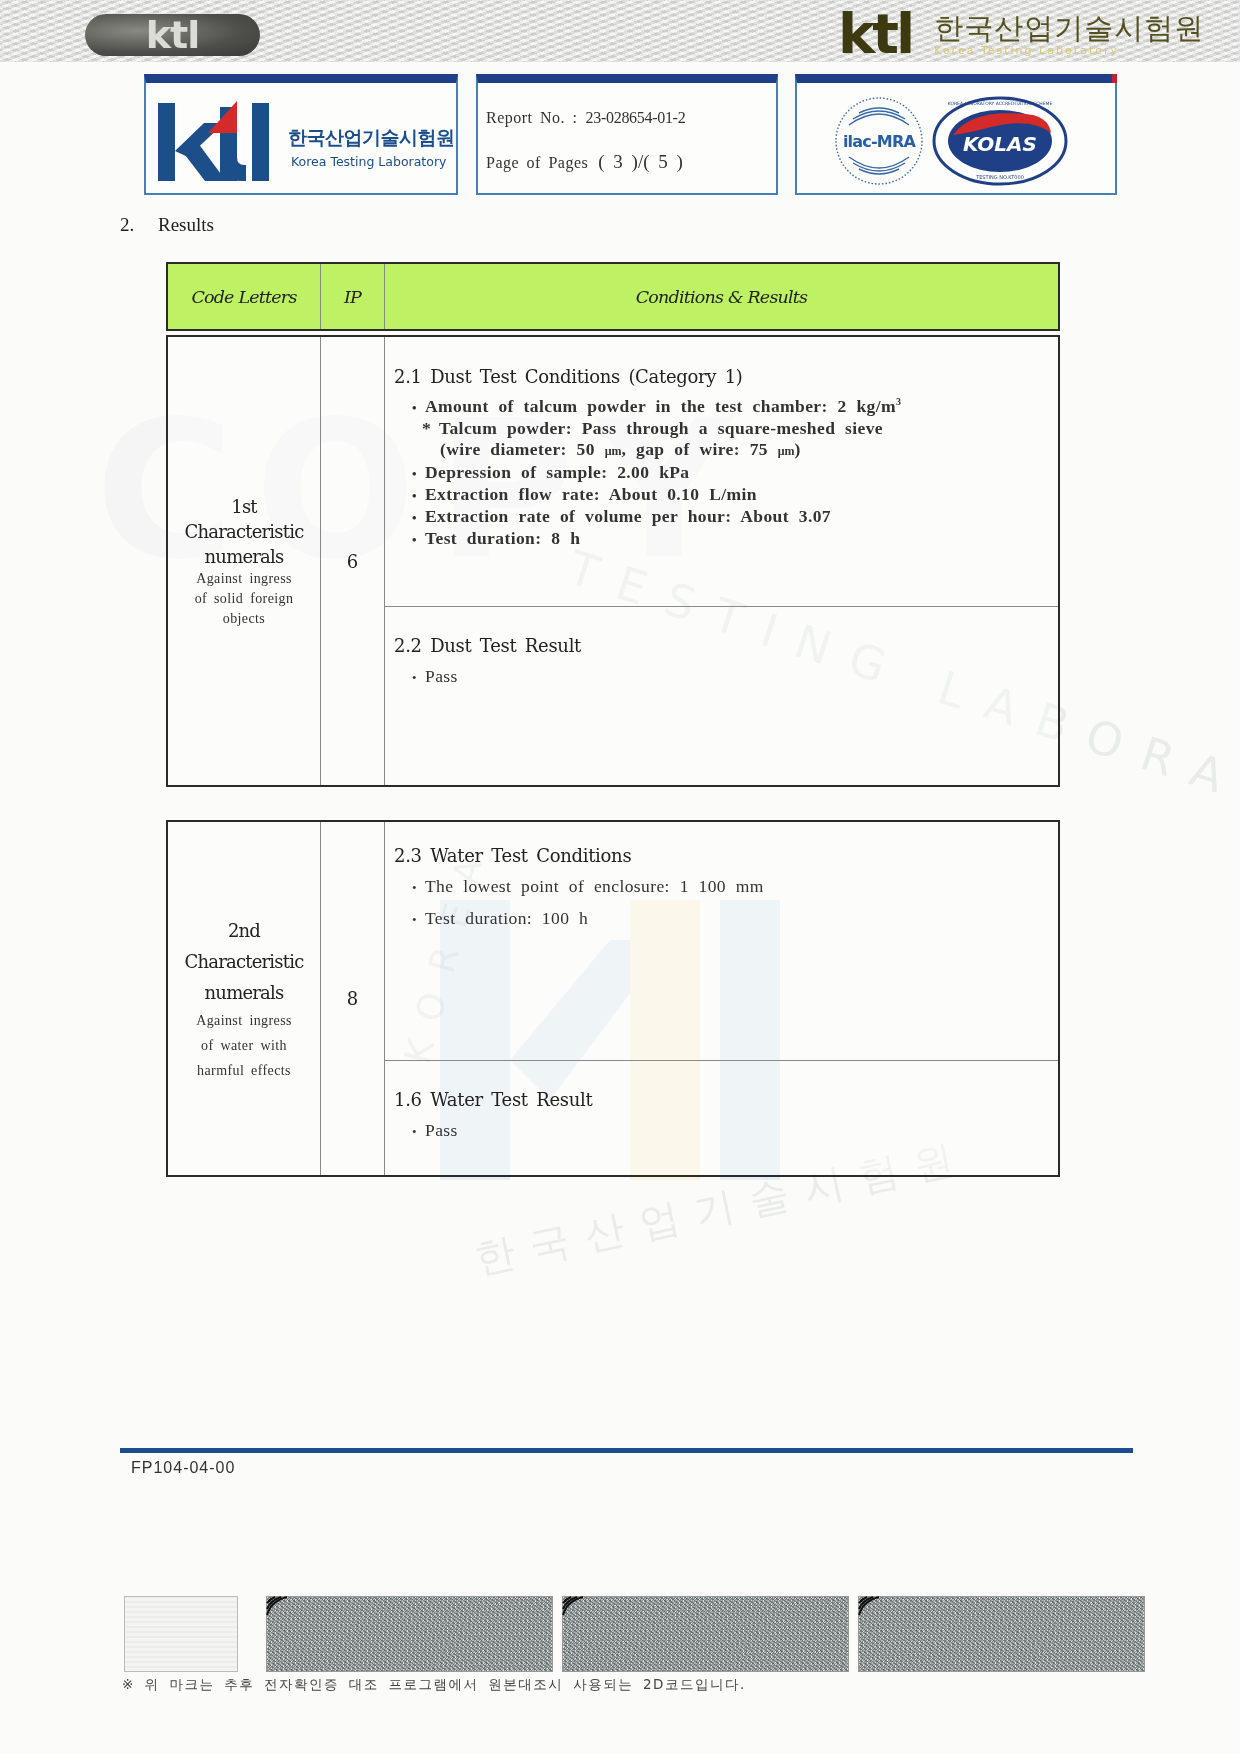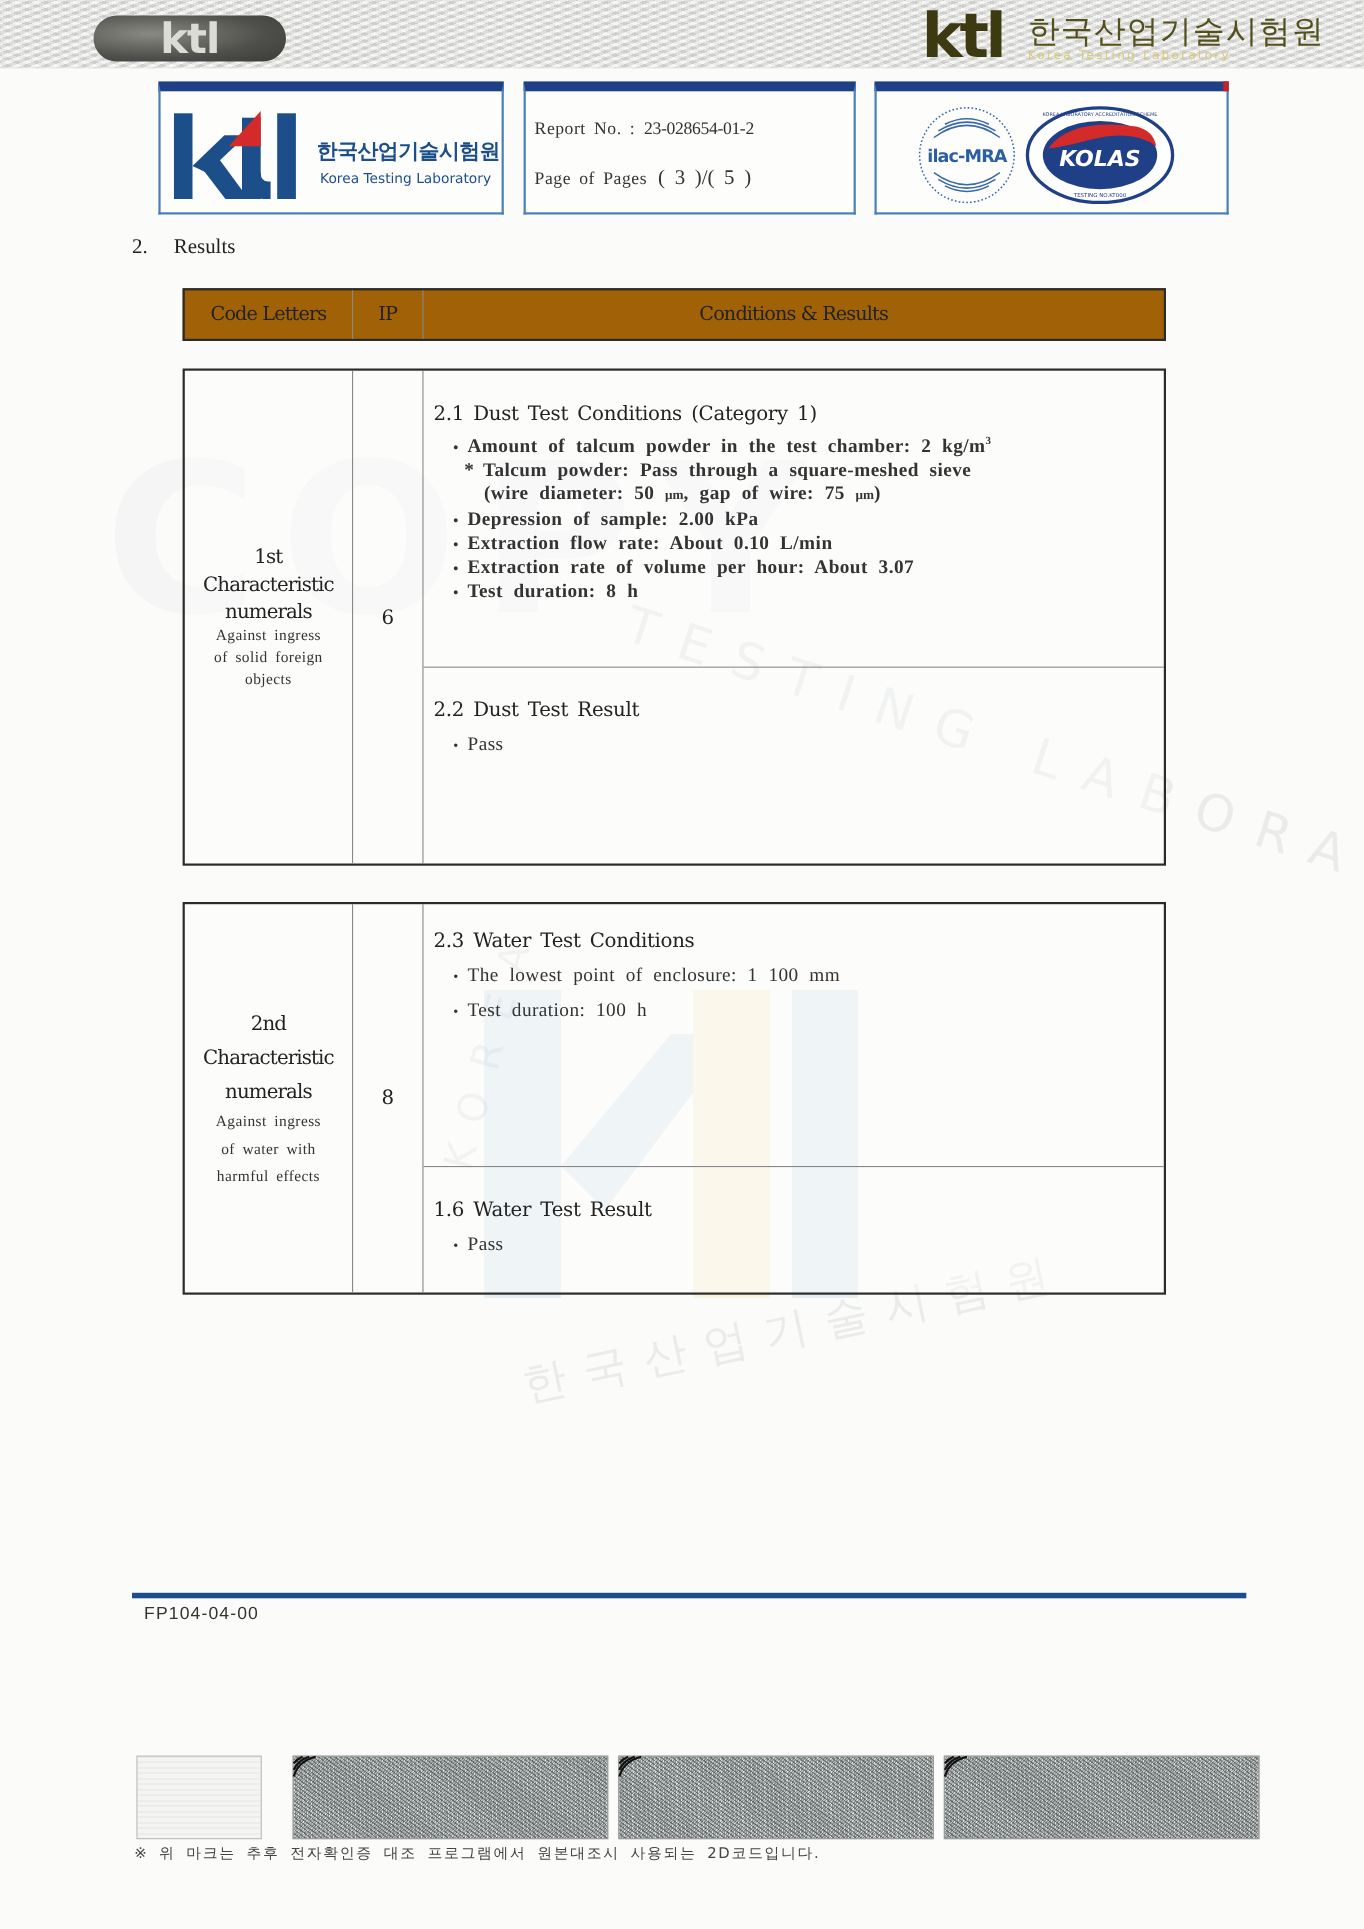--- a/index.html
+++ b/index.html
@@ -86,21 +86,21 @@
     position: absolute; font-family: "DejaVu Sans", sans-serif; color: rgba(120,130,150,0.13);
     font-size: 46px; letter-spacing: 22px; white-space: nowrap;
   }
   .wm-copy {
     position: absolute; left: 95px; top: 380px; font-family: "DejaVu Sans", sans-serif; font-weight: bold;
     font-size: 190px; color: rgba(140,150,165,0.06); letter-spacing: 20px;
   }
 
   
   .tbl { position: absolute; left: 166px; width: 894px; border: 2.5px solid #2b2b2b; }
-  .thead { top: 262px; height: 48px; background: #a16207; display: flex; }
+  .thead { top: 262px; height: 69px; background: #bef264; display: flex; font-style: italic; }
   .thead .c { display: flex; align-items: center; justify-content: center;
               font-family: "DejaVu Serif", serif; font-size: 17.5px; color: #222; letter-spacing: -0.8px; }
   .col1 { width: 153px; border-right: 1.5px solid #888; }
   .col2 { width: 64px; border-right: 1.5px solid #888; }
   .col3 { flex: 1; }
 
   .tbody { display: flex; background: rgba(255,255,255,0.35); }
   .t1 { top: 335px; height: 452px; }
   .t2 { top: 820px; height: 357px; }
   .tbody .col1 { display: flex; flex-direction: column; align-items: center; justify-content: center; text-align: right; }

